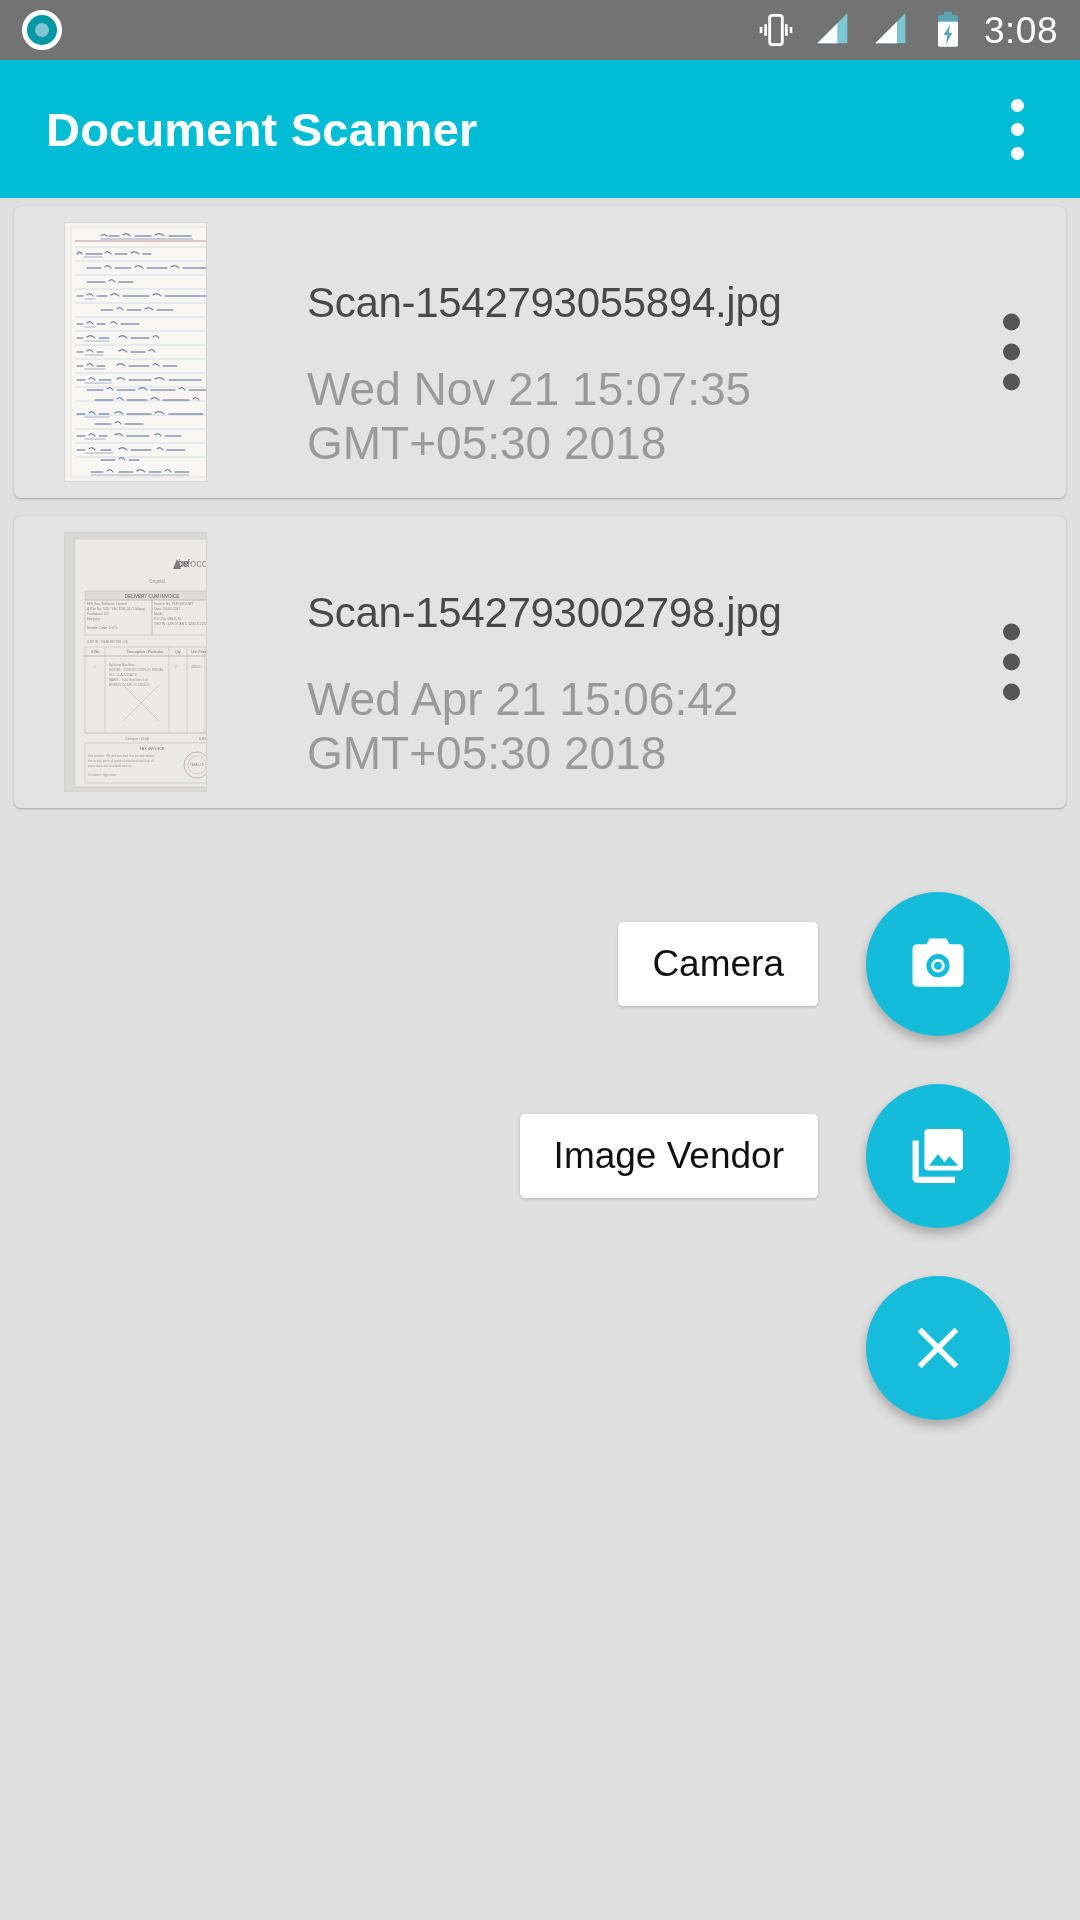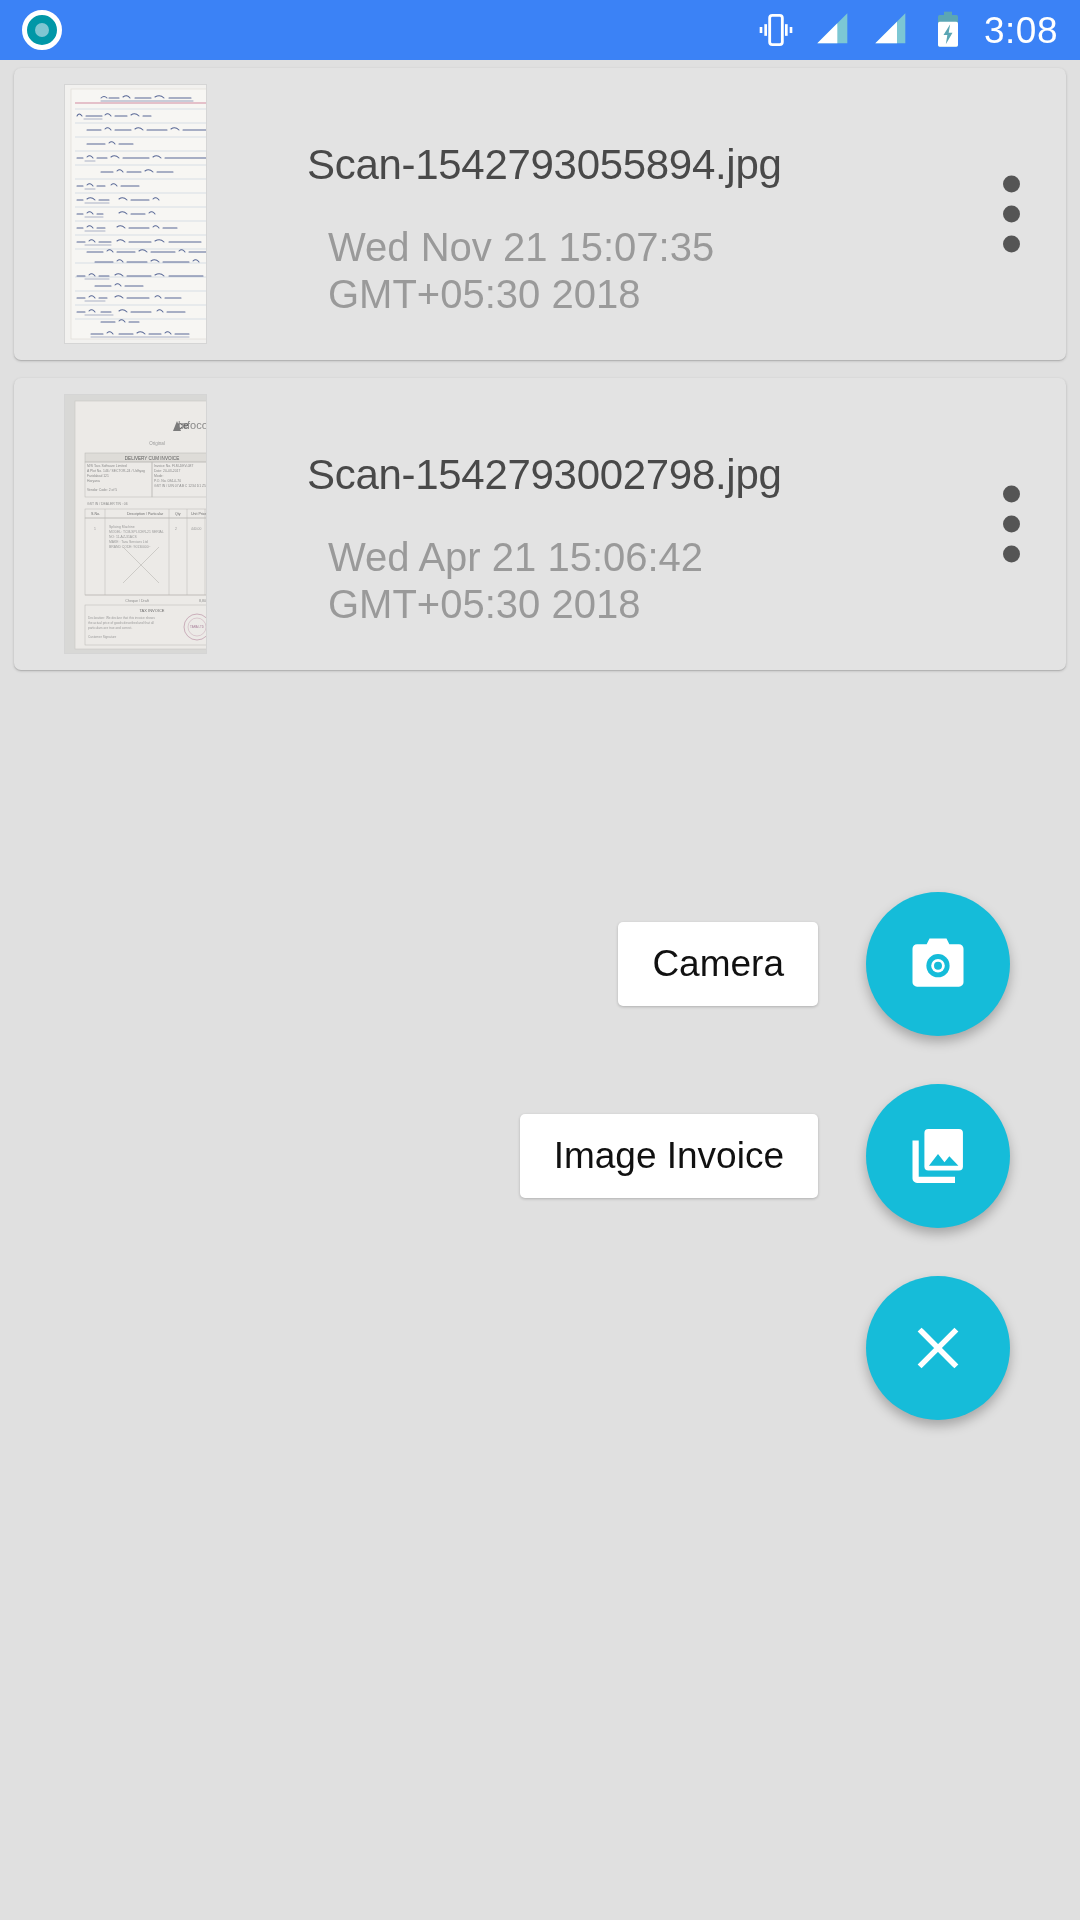--- a/index.html
+++ b/index.html
@@ -6,21 +6,21 @@
   html, body {
     width:1080px; height:1920px;
     font-family:"Liberation Sans", sans-serif;
     background:#e0e0e0;
     overflow:hidden;
   }
   .phone { position:relative; width:1080px; height:1920px; background:#e0e0e0; }
 
   
   .status-bar {
-    position:relative; height:60px; background:#3b82f6;
+    position:relative; height:60px; background:#737373;
     display:flex; align-items:center; padding:18px 22px;
   }
   .status-left { display:flex; align-items:center; flex:1; }
   .status-right { display:flex; align-items:center; gap:18px; }
   .circle-icon {
     width:40px; height:40px; border-radius:50%;
     border:5px solid #ffffff; background:#0097a7;
     display:flex; align-items:center; justify-content:center;
   }
   .circle-icon i { width:14px; height:14px; border-radius:50%; background:#7fc6d2; display:block; }
@@ -54,23 +54,22 @@
     width:143px; margin-left:50px; margin-right:10px; flex:none;
     background:#fff; border:1px solid #d5d5d5; overflow:hidden;
   }
   .thumb { display:block; width:172px; }
   .card-body { flex:1; padding:58px 0 0 44px; }
   .file-name {
     font-size:42px; color:#494949; font-weight:400; line-height:1.1;
     letter-spacing:-0.3px;
   }
   .file-date {
-    margin-top:36px; font-size:40px; color:#9a9a9a; line-height:1.18;
+    margin-top:36px; font-size:46px; color:#9a9a9a; line-height:1.18;
     white-space:pre-line;
-    margin-left:21px;
   }
   .row-menu {
     position:absolute; right:34px; top:50%; transform:translateY(-50%);
     display:flex; flex-direction:column; gap:13px; padding:12px; cursor:pointer;
   }
   .row-menu span { width:17px; height:17px; border-radius:50%; background:#555; display:block; }
 
   
   .fab-area { position:absolute; right:0; bottom:0; width:1080px; }
   .fab-row {
@@ -125,20 +124,28 @@
         <rect x="5.6" y="1" width="4.8" height="2" fill="#5ba6b4"></rect>
         <rect x="2" y="3" width="12" height="19" rx="1" fill="#5ba6b4"></rect>
         <rect x="2" y="7" width="12" height="15" rx="1" fill="#ffffff"></rect>
         <polygon points="9.3,8.5 5.3,15 7.6,15 6.7,20.5 10.7,13.6 8.4,13.6" fill="#5ba6b4"></polygon>
       </svg>
 
       <span class="status-time">3:08</span>
     </div>
   </div>
 
+  <div class="app-bar">
+    <div class="app-title">Document Scanner</div>
+    <div class="overflow-dots">
+      <span></span>
+        <span></span>
+        <span></span>
+    </div>
+  </div>
 
   <div class="list">
 
     <div class="card">
       <div class="thumb-wrap">
         <svg class="thumb" viewBox="0 0 172 258">
           <rect width="172" height="258" fill="#f2f1ef"></rect>
           <rect x="6" y="4" width="160" height="250" fill="#f7f6f3" stroke="#ddd9d2" stroke-width="0.6"></rect>
           <g stroke="#c9d4e0" stroke-width="0.7">
             <line x1="10" y1="24" x2="162" y2="24"></line>
@@ -295,21 +302,21 @@
         <svg width="68" height="68" viewBox="0 0 24 24">
           <path d="M9 3 L8 5 H4.6 A1.6 1.6 0 0 0 3 6.6 v11.8 A1.6 1.6 0 0 0 4.6 20 h14.8 A1.6 1.6 0 0 0 21 18.4 V6.6 A1.6 1.6 0 0 0 19.4 5 H16 L15 3 Z" fill="#ffffff"></path>
           <circle cx="12" cy="12.6" r="4.1" fill="#15bcd9"></circle>
           <circle cx="12" cy="12.6" r="2.4" fill="#ffffff"></circle>
           <circle cx="12" cy="12.6" r="1.4" fill="#15bcd9"></circle>
         </svg>
       </div>
     </div>
 
     <div class="fab-row" style="top:-836px;">
-      <div class="fab-label">Image Invoice</div>
+      <div class="fab-label">Image Vendor</div>
       <div class="fab">
         <svg width="68" height="68" viewBox="0 0 24 24">
           <path d="M3 6.5 v13.4 A1.6 1.6 0 0 0 4.6 21.5 H18 v-2.2 H5.2 V6.5 Z" fill="#ffffff"></path>
           <rect x="7.2" y="2.5" width="13.6" height="14.6" rx="1.4" fill="#ffffff"></rect>
           <path d="M8.8 15.4 l3.2 -4.1 2.3 2.9 1.7 -2.1 3.2 3.3 Z" fill="#15bcd9"></path>
         </svg>
       </div>
     </div>
 
     <div class="fab-row" style="top:-644px;">

